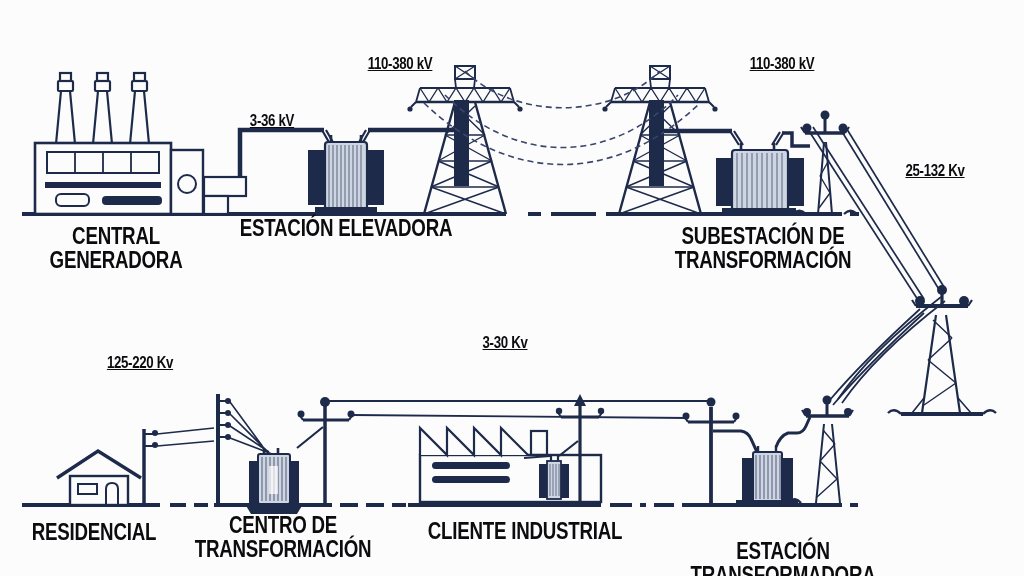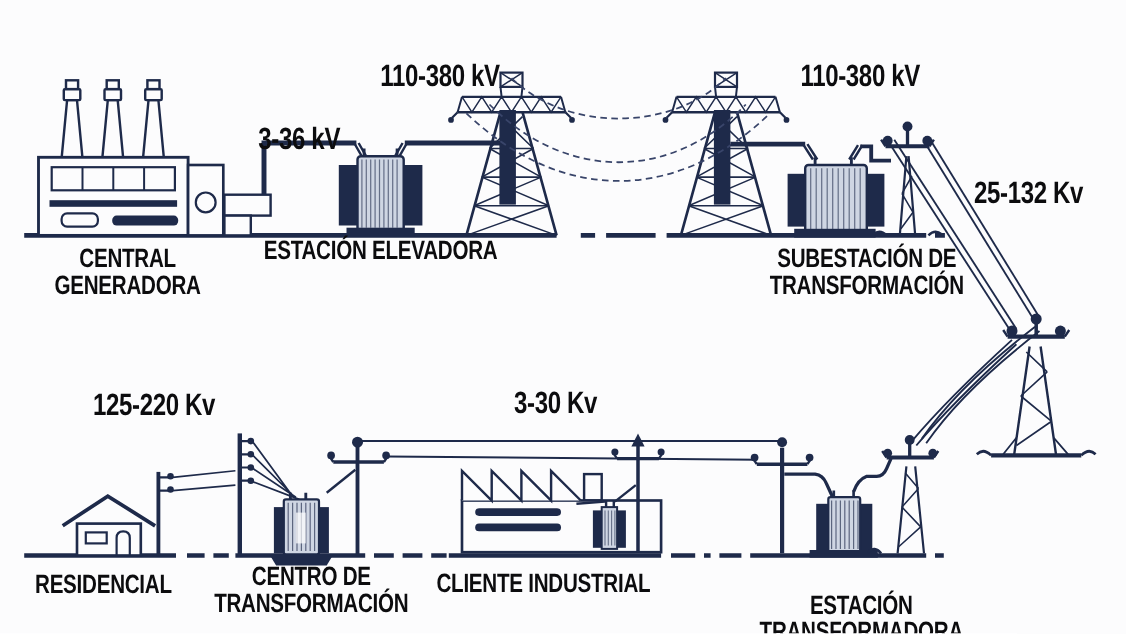--- a/index.html
+++ b/index.html
@@ -2,21 +2,21 @@
 <html><head>
 <meta charset="utf-8">
 <style>
   html,body{margin:0;padding:0;background:#ffffff;}
   .stage{position:relative;width:1024px;height:576px;background:#fcfcfd;
          font-family:"Liberation Sans",sans-serif;overflow:hidden;}
   .stage svg{position:absolute;left:0;top:0;}
   .lbl{position:absolute;width:300px;margin-left:-150px;text-align:center;
        font-weight:700;color:#0c0c0e;line-height:1.02;}
   .n{font-size:24px;letter-spacing:-0.3px;}
-  .v{font-size:28px;letter-spacing:-0.4px;}
+  .v{font-size:17px;letter-spacing:-0.4px;text-decoration:underline;}
   .cond{display:block;transform:scaleX(0.78);white-space:nowrap;}
 </style>
 </head>
 <body>
 
 <div class="stage">
 
 <svg width="1024" height="576" viewBox="0 0 1024 576" fill="none" stroke="#1e2a4a">
 
   <defs>
@@ -265,43 +265,43 @@
       </div>
   <div class="lbl v" style="left:782px;top:55px">
     <span class="cond">110-380 kV</span>
       </div>
   <div class="lbl v" style="left:935px;top:162px">
     <span class="cond">25-132 Kv</span>
       </div>
   <div class="lbl v" style="left:140px;top:354px">
     <span class="cond">125-220 Kv</span>
       </div>
-  <div class="lbl v" style="left:505px;top:352px">
+  <div class="lbl v" style="left:505px;top:334px">
     <span class="cond">3-30 Kv</span>
       </div>
 
   <div class="lbl n" style="left:116px;top:224px">
     <span class="cond">CENTRAL</span>
     <span class="cond">GENERADORA</span>
       </div>
   <div class="lbl n" style="left:346px;top:216px">
     <span class="cond">ESTACIÓN ELEVADORA</span>
       </div>
-  <div class="lbl n" style="left:788px;top:224px">
+  <div class="lbl n" style="left:763px;top:224px">
     <span class="cond">SUBESTACIÓN DE</span>
     <span class="cond">TRANSFORMACIÓN</span>
       </div>
   <div class="lbl n" style="left:94px;top:520px">
     <span class="cond">RESIDENCIAL</span>
       </div>
   <div class="lbl n" style="left:283px;top:513px">
     <span class="cond">CENTRO DE</span>
     <span class="cond">TRANSFORMACIÓN</span>
       </div>
-  <div class="lbl n" style="left:494px;top:519px">
+  <div class="lbl n" style="left:525px;top:519px">
     <span class="cond">CLIENTE INDUSTRIAL</span>
       </div>
   <div class="lbl n" style="left:783px;top:539px">
     <span class="cond">ESTACIÓN</span>
     <span class="cond">TRANSFORMADORA</span>
       </div>
 </div>
 
 </div>
 

